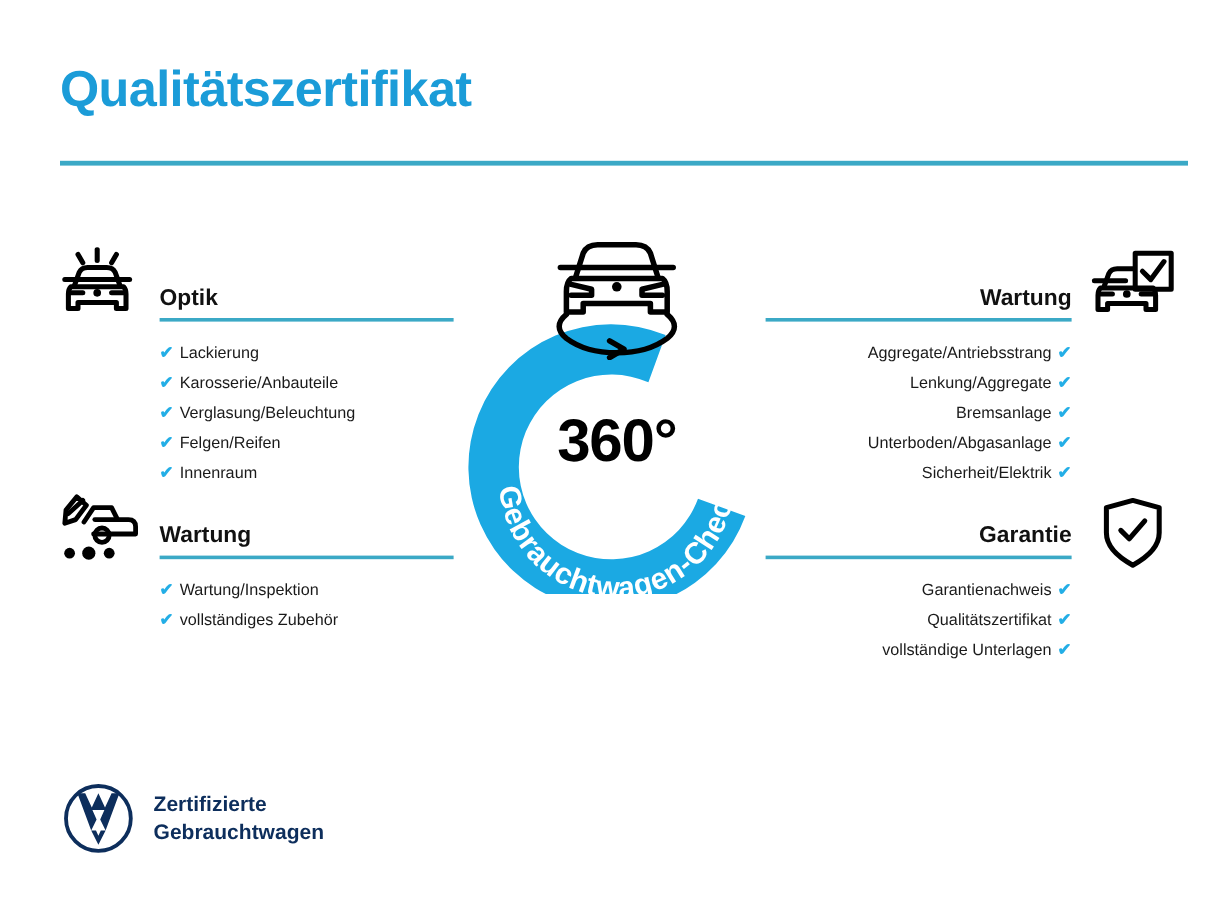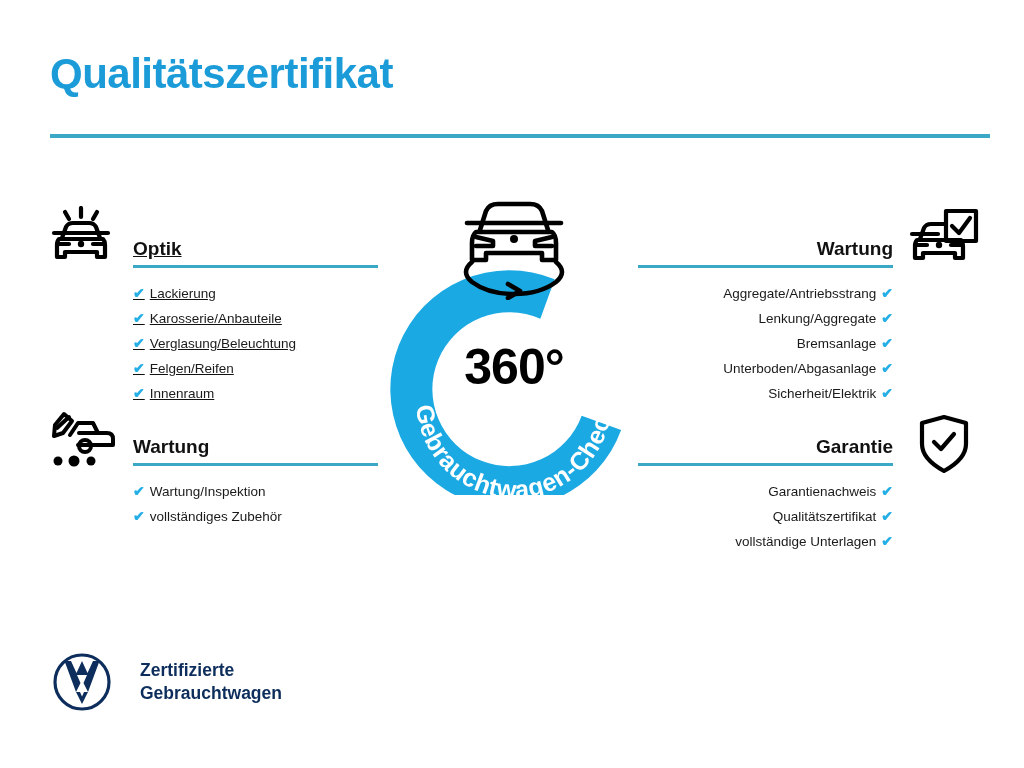--- a/index.html
+++ b/index.html
@@ -40,21 +40,21 @@
     top: 134px;
     width: 940px;
     height: 4px;
     background: #3BA9C6;
   }
 
   
   .section {
     position: absolute;
   }
-  .sec-optik    { left: 133px; top: 238px; width: 245px; text-decoration: underline; }
+  .sec-optik    { left: 133px; top: 238px; width: 245px; }
   .sec-wartung  { left: 133px; top: 436px; width: 245px; }
   .sec-technik  { left: 638px; top: 238px; width: 255px; }
   .sec-garantie { left: 638px; top: 436px; width: 255px; }
 
   .sec-head {
     font-size: 19px;
     font-weight: bold;
     color: #111111;
     line-height: 22px;
     white-space: nowrap;
@@ -121,21 +121,20 @@
     letter-spacing: -1px;
   }
 
   
   .brand {
     position: absolute;
     left: 52px;
     top: 652px;
     display: flex;
     align-items: center;
-    gap: 12px;
   }
   .brand-text {
     margin-left: 16px;
     font-size: 17.5px;
     font-weight: bold;
     color: #0D2E5C;
     line-height: 23px;
   }
 </style>
 </head>

